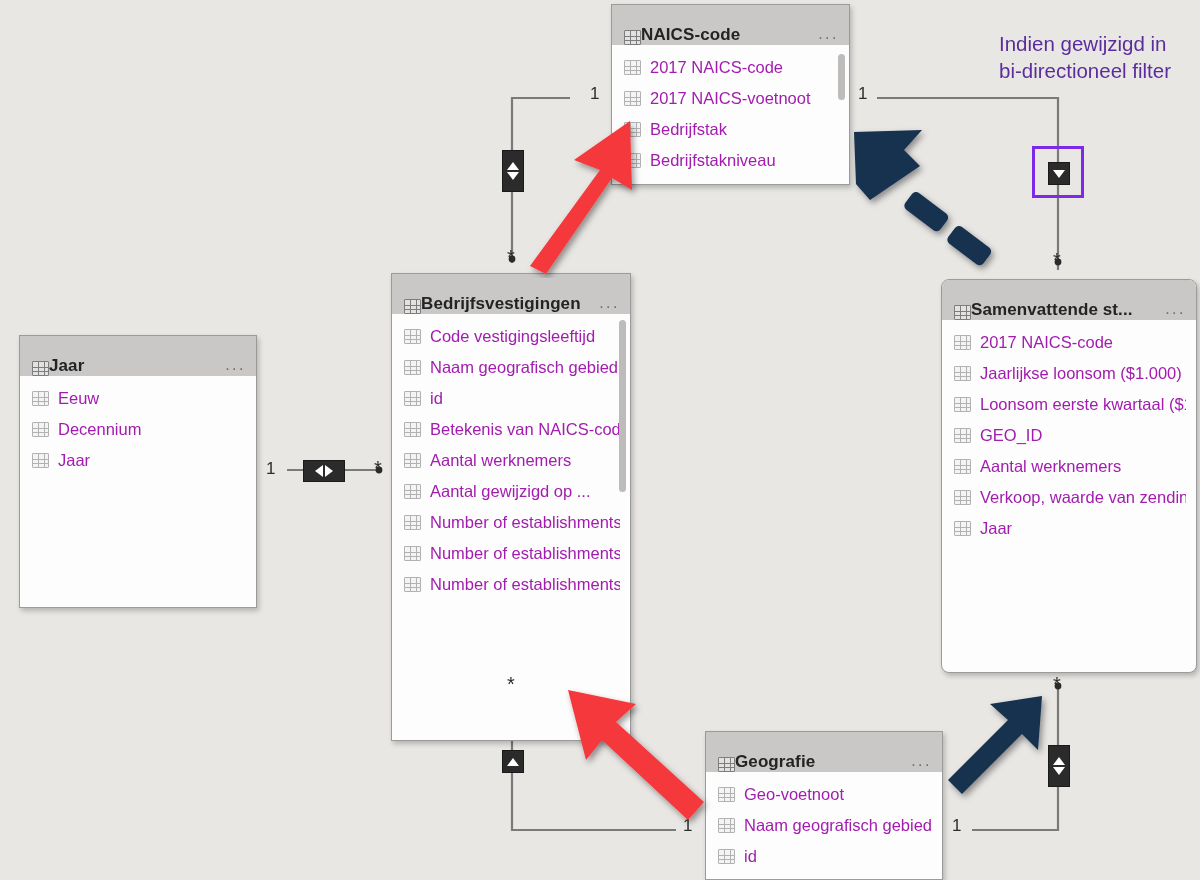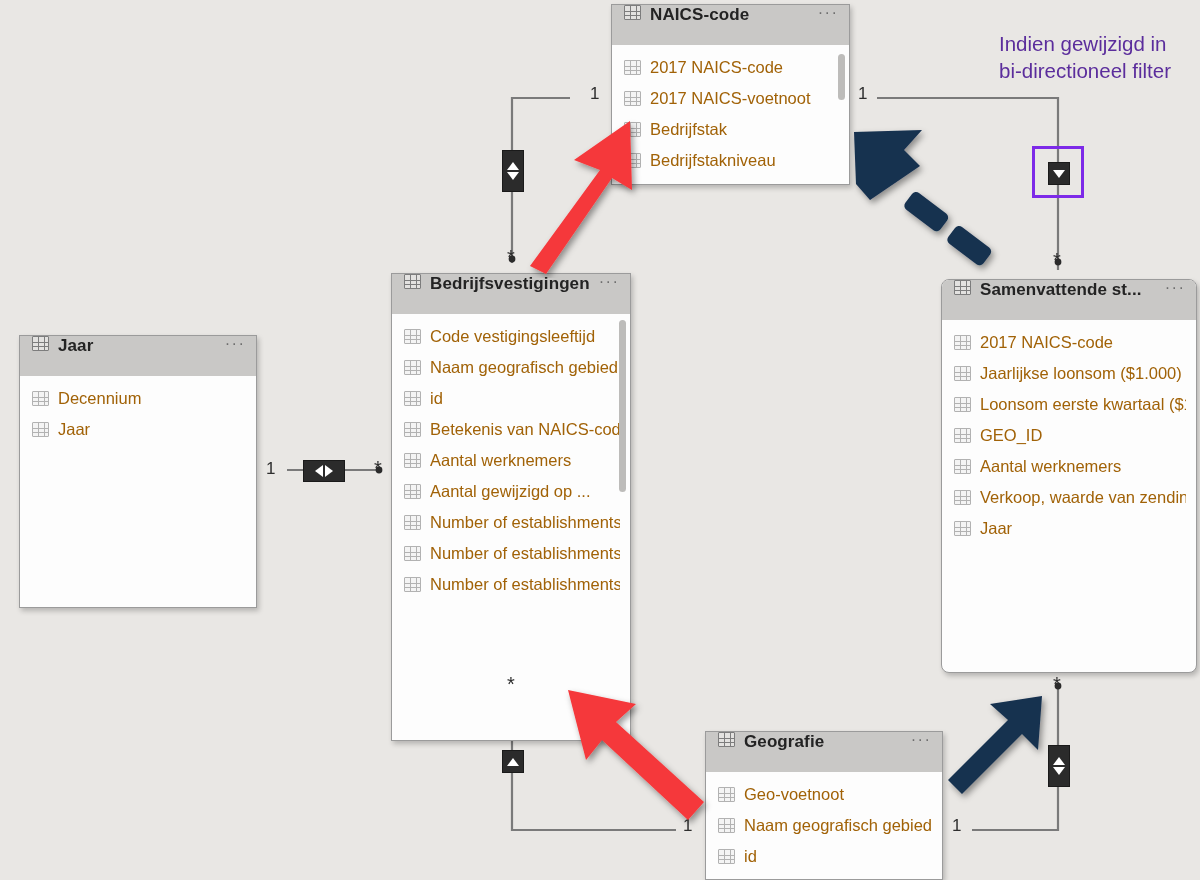--- a/index.html
+++ b/index.html
@@ -21,39 +21,38 @@
     background:#fdfdfd;
     border:1px solid #9b9b9b;
     box-shadow:2px 3px 5px rgba(0,0,0,.22);
     box-sizing:border-box;
     overflow:hidden;
     z-index:5;
   }
   .tbl-hd{
     height:40px;
     background:#c9c8c6;
-    display:flex;align-items:flex-start;
+    display:flex;align-items:flex-end;
     padding:0 10px 0 12px;
     box-sizing:border-box;
-    gap:9px;
   }
   .tbl-hd .ttl{
     font-size:17px;font-weight:bold;color:#232323;
     white-space:nowrap;overflow:hidden;flex:1;
     letter-spacing:.1px;
   }
   .dots{
     color:#6d6d6d;font-size:16px;letter-spacing:2.5px;
     line-height:8px;margin-bottom:7px;
   }
   .tbl-body{padding:7px 0 0 0;position:relative;}
   .fld{
     display:flex;align-items:center;gap:9px;
     padding:0 10px 0 12px;height:31px;
-    font-size:16.5px;color:#a16207;
+    font-size:16.5px;color:#a21caf;
     white-space:nowrap;overflow:hidden;
   }
   .fld .lbl{overflow:hidden;text-overflow:clip;white-space:nowrap;}
   .gico{
     width:17px;height:15px;flex:0 0 17px;
     border:1.6px solid #b2b2b2;
     background:
       linear-gradient(#b2b2b2,#b2b2b2) 0 4.5px/100% 1.4px no-repeat,
       linear-gradient(#b2b2b2,#b2b2b2) 0 9px/100% 1.4px no-repeat,
       linear-gradient(#b2b2b2,#b2b2b2) 5px 0/1.4px 100% no-repeat,
@@ -322,20 +321,24 @@
 
   <div class="tbl" style="left:19px;top:335px;width:238px;height:273px;">
     <div class="tbl-hd">
       <span class="gico hd"></span>
       <span class="ttl">Jaar</span>
       <span class="dots">...</span>
     </div>
     <div class="tbl-body">
       <div class="fld">
           <span class="gico"></span>
+          <span class="lbl">Eeuw</span>
+        </div>
+      <div class="fld">
+          <span class="gico"></span>
           <span class="lbl">Decennium</span>
         </div>
       <div class="fld">
           <span class="gico"></span>
           <span class="lbl">Jaar</span>
         </div>
     </div>
   </div>
 
   <div class="tbl" style="left:705px;top:731px;width:238px;height:149px;">

